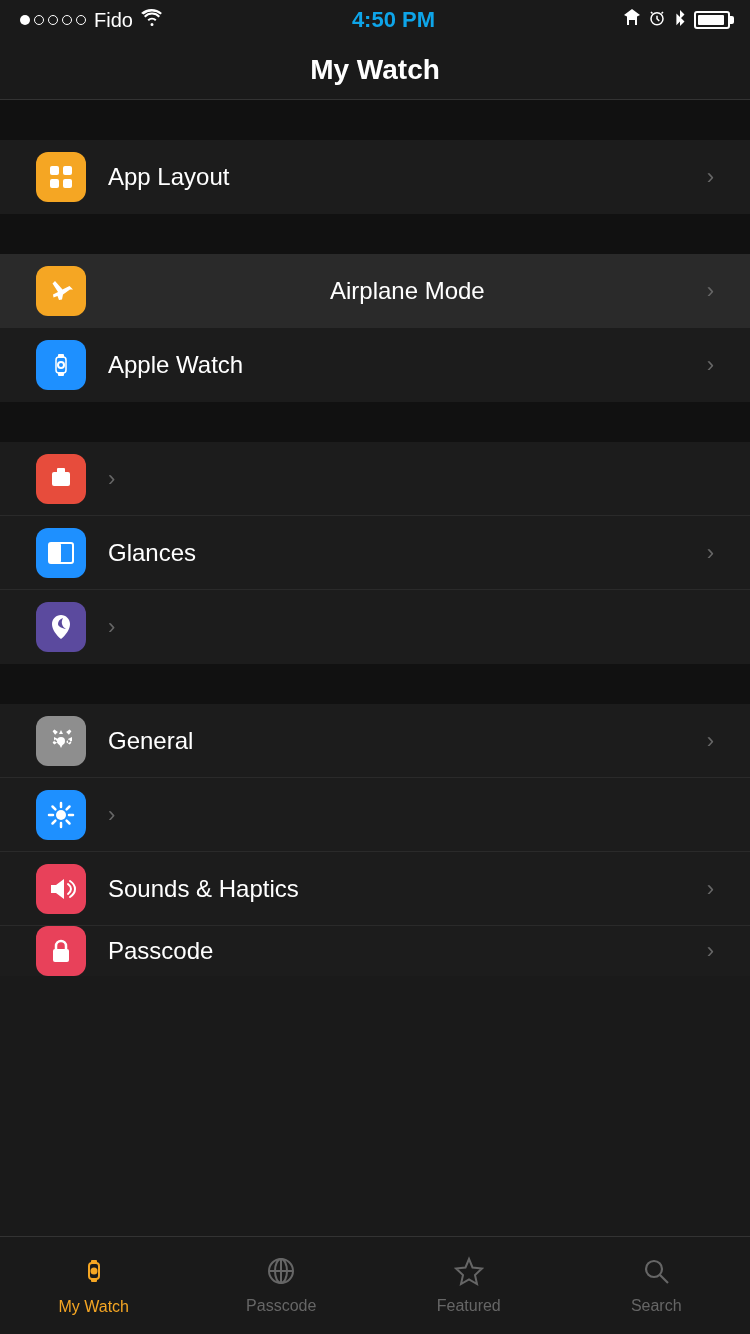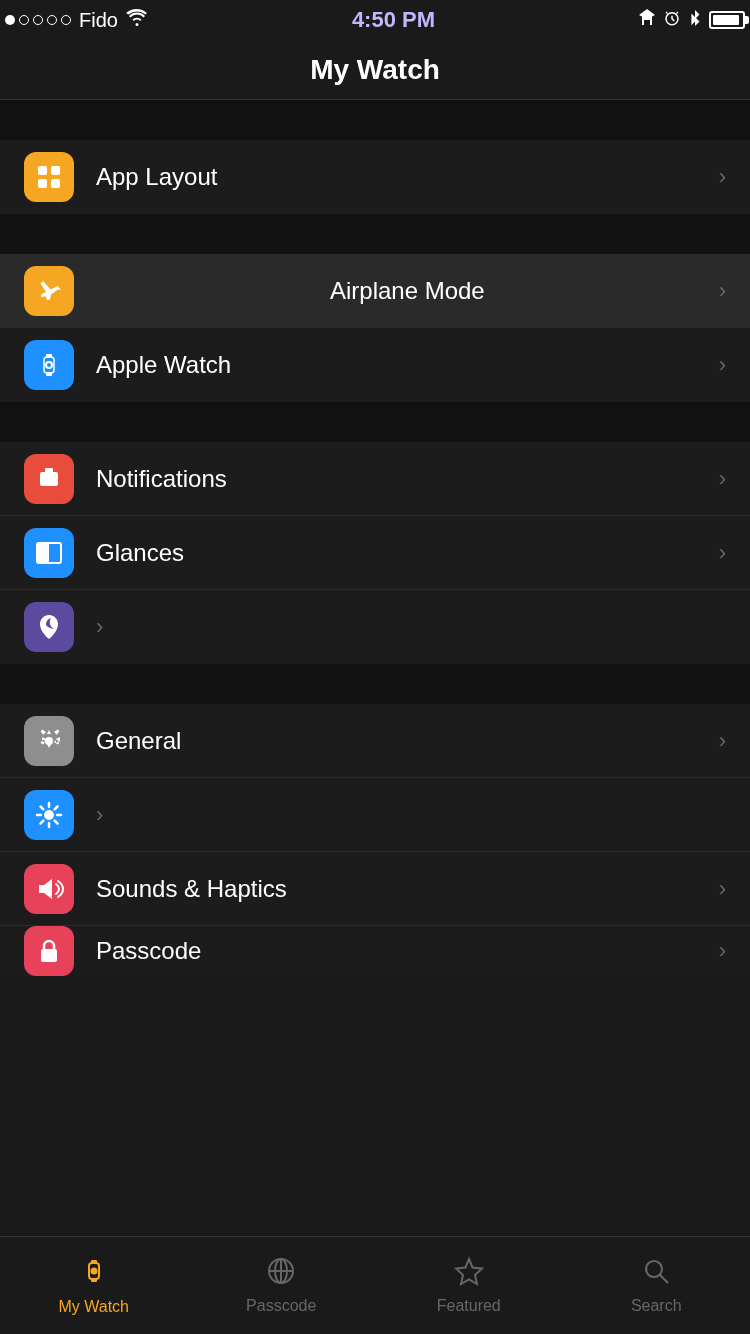--- a/index.html
+++ b/index.html
@@ -13,21 +13,21 @@
       overflow-x: hidden;
     }
 
     
     .status-bar {
       background: #1a1a1a;
       height: 40px;
       display: flex;
       align-items: center;
       justify-content: space-between;
-      padding: 0 5px;
+      padding: 0 20px;
       gap: 22px;
     }
     .status-left {
       display: flex;
       align-items: center;
       gap: 8px;
       font-size: 20px;
       color: #fff;
     }
     .signal-dots {
@@ -48,21 +48,21 @@
     .carrier-name {
       font-size: 20px;
       font-weight: 500;
     }
     .wifi-icon {
       font-size: 18px;
     }
     .status-center {
       font-size: 22px;
       font-weight: 600;
-      color: #c4b5fd;
+      color: #0ea5e9;
     }
     .status-right {
       display: flex;
       align-items: center;
       gap: 8px;
     }
     .status-right span {
       font-size: 18px;
       color: #fff;
     }
@@ -117,21 +117,21 @@
     }
 
     
     .list-section {
       background: #1c1c1c;
     }
     .list-item {
       display: flex;
       align-items: center;
       height: 74px;
-      padding: 0 24px;
+      padding: 0 36px;
       background: #1c1c1c;
       border-bottom: 1px solid #2a2a2a;
       cursor: pointer;
       position: relative;
     }
     .list-item.highlighted {
       background: #2a2a2a;
       text-align: center;
     }
     .list-item:last-child {
@@ -308,21 +308,20 @@
 
   <div class="section-gap"></div>
   <div class="list-section">
     <div class="list-item">
       <div class="item-icon icon-red">
         <svg class="icon-svg" viewBox="0 0 30 30" fill="white">
           <rect x="6" y="8" width="18" height="14" rx="2"></rect>
           <rect x="11" y="4" width="8" height="5" rx="1"></rect>
         </svg>
       </div>
-      <span class="item-label">Notifications</span>
       <span class="chevron">›</span>
     </div>
     <div class="list-item">
       <div class="item-icon icon-blue">
         <svg class="icon-svg" viewBox="0 0 30 30" fill="white">
           <rect x="3" y="5" width="24" height="20" rx="2" stroke="white" stroke-width="2" fill="none"></rect>
           <rect x="3" y="5" width="12" height="20" rx="2"></rect>
         </svg>
       </div>
       <span class="item-label">Glances</span>

